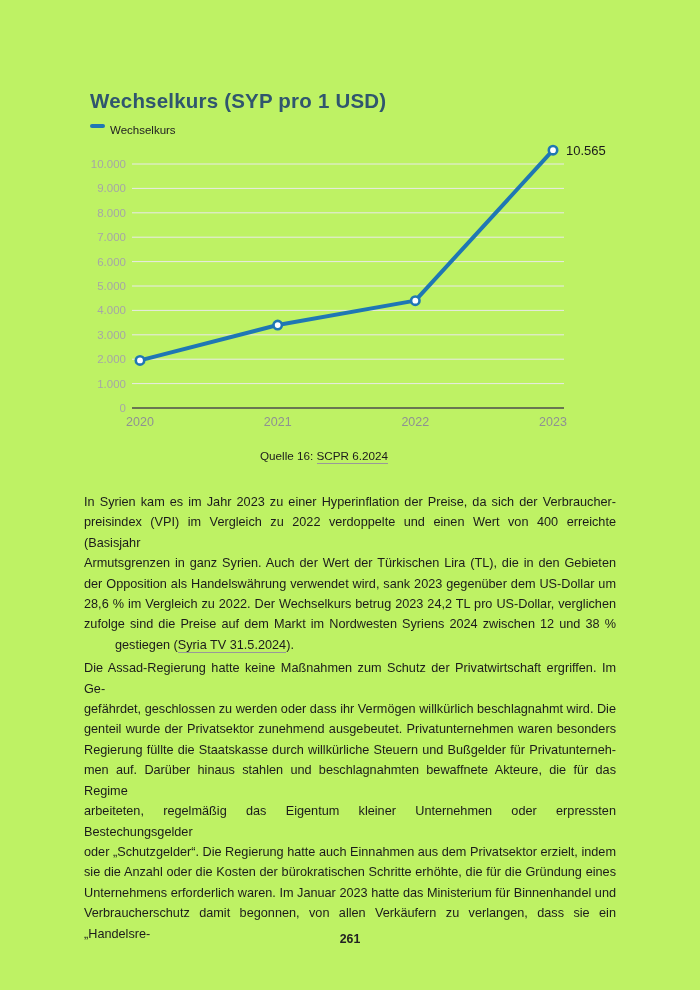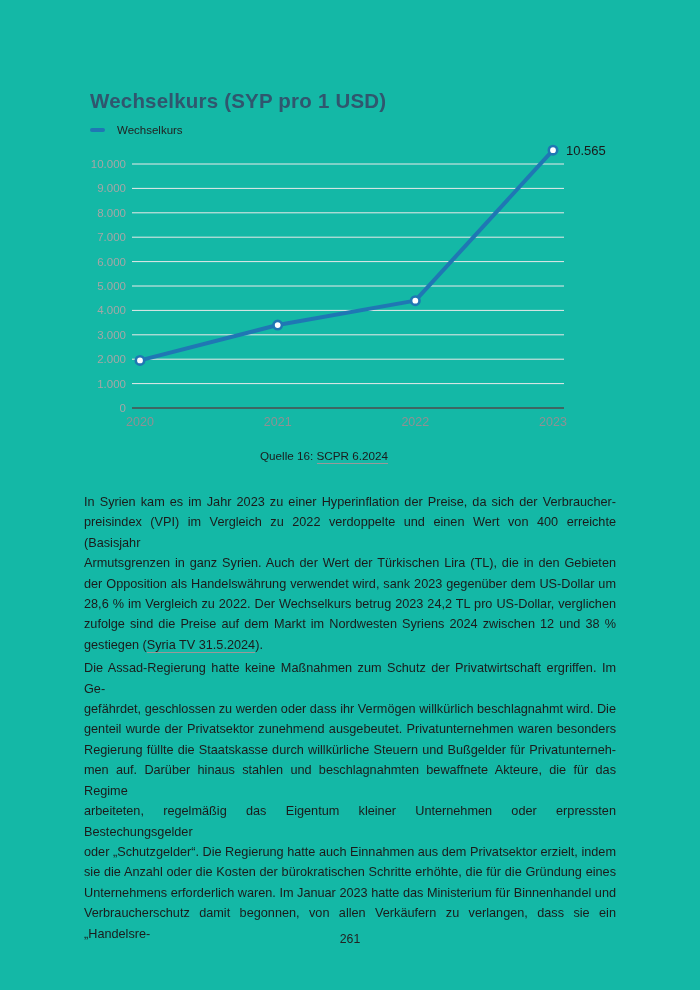--- a/index.html
+++ b/index.html
@@ -1,35 +1,35 @@
 <!DOCTYPE html>
 <html style="--line: #1f77b4; --grid: #e9e9e9; --axis: #4c4c4c; --ytick_text: #a6a6a6; --xtick_text: #8f9193; --point_label_text: #1a1a1a; --title_text: #30566e; --link_underline: #999999; --text: #1b1b1b;"><head>
 <meta charset="utf-8">
 <style>
   html,body{margin:0;padding:0;background:#ffffff;}
   .page{
-    position:relative;width:700px;height:990px;background:#14b8a6;overflow:hidden;
+    position:relative;width:700px;height:990px;background:#bef264;overflow:hidden;
     font-family:"Liberation Sans",sans-serif;color:var(--text,#1b1b1b);
   }
   .fig-title{
     position:absolute;top:88px;left:90px;margin:0;
     font-size:20.5px;line-height:26px;font-weight:700;color:var(--title_text,#30566e);
     letter-spacing:.2px;
   }
-  .legend{position:absolute;top:124px;left:90px;display:flex;align-items:center;gap:12px;}
+  .legend{position:absolute;top:124px;left:90px;display:flex;gap:5px;}
   .legend-marker{display:inline-block;width:15px;height:3.6px;border-radius:2px;background:var(--line,#1f77b4);}
   .legend-label{font-size:11.5px;color:#222222;}
   svg.chart{position:absolute;top:138px;left:84px;font-family:inherit;}
   .caption{position:absolute;top:449px;left:0;width:648px;text-align:center;font-size:11.7px;color:var(--text,#1b1b1b);}
   .doc-link{border-bottom:1px solid var(--link_underline,#999999);padding-bottom:.5px;cursor:pointer;}
   .body-text{position:absolute;top:492px;left:84px;width:532px;font-size:12.7px;line-height:20.4px;color:var(--text,#1b1b1b);}
   .para{margin:0 0 3px 0;}
   .line{text-align:justify;text-align-last:justify;}
-  .line.nojust{text-align:left;text-align-last:left;}
-  .page-number{position:absolute;top:932px;left:0;width:700px;text-align:center;font-size:12.3px;color:#222222;}
+  .line.nojust{text-align:left;text-align-last:left;margin-left:31px;}
+  .page-number{position:absolute;top:932px;left:0;width:700px;text-align:center;font-size:12.3px;color:#222222;font-weight:bold;}
 </style>
 </head>
 <body>
 
 <div class="page">
 
   <h1 class="fig-title">Wechselkurs (SYP pro 1 USD)</h1>
 
   <div class="legend">
     <span class="legend-marker"></span>

